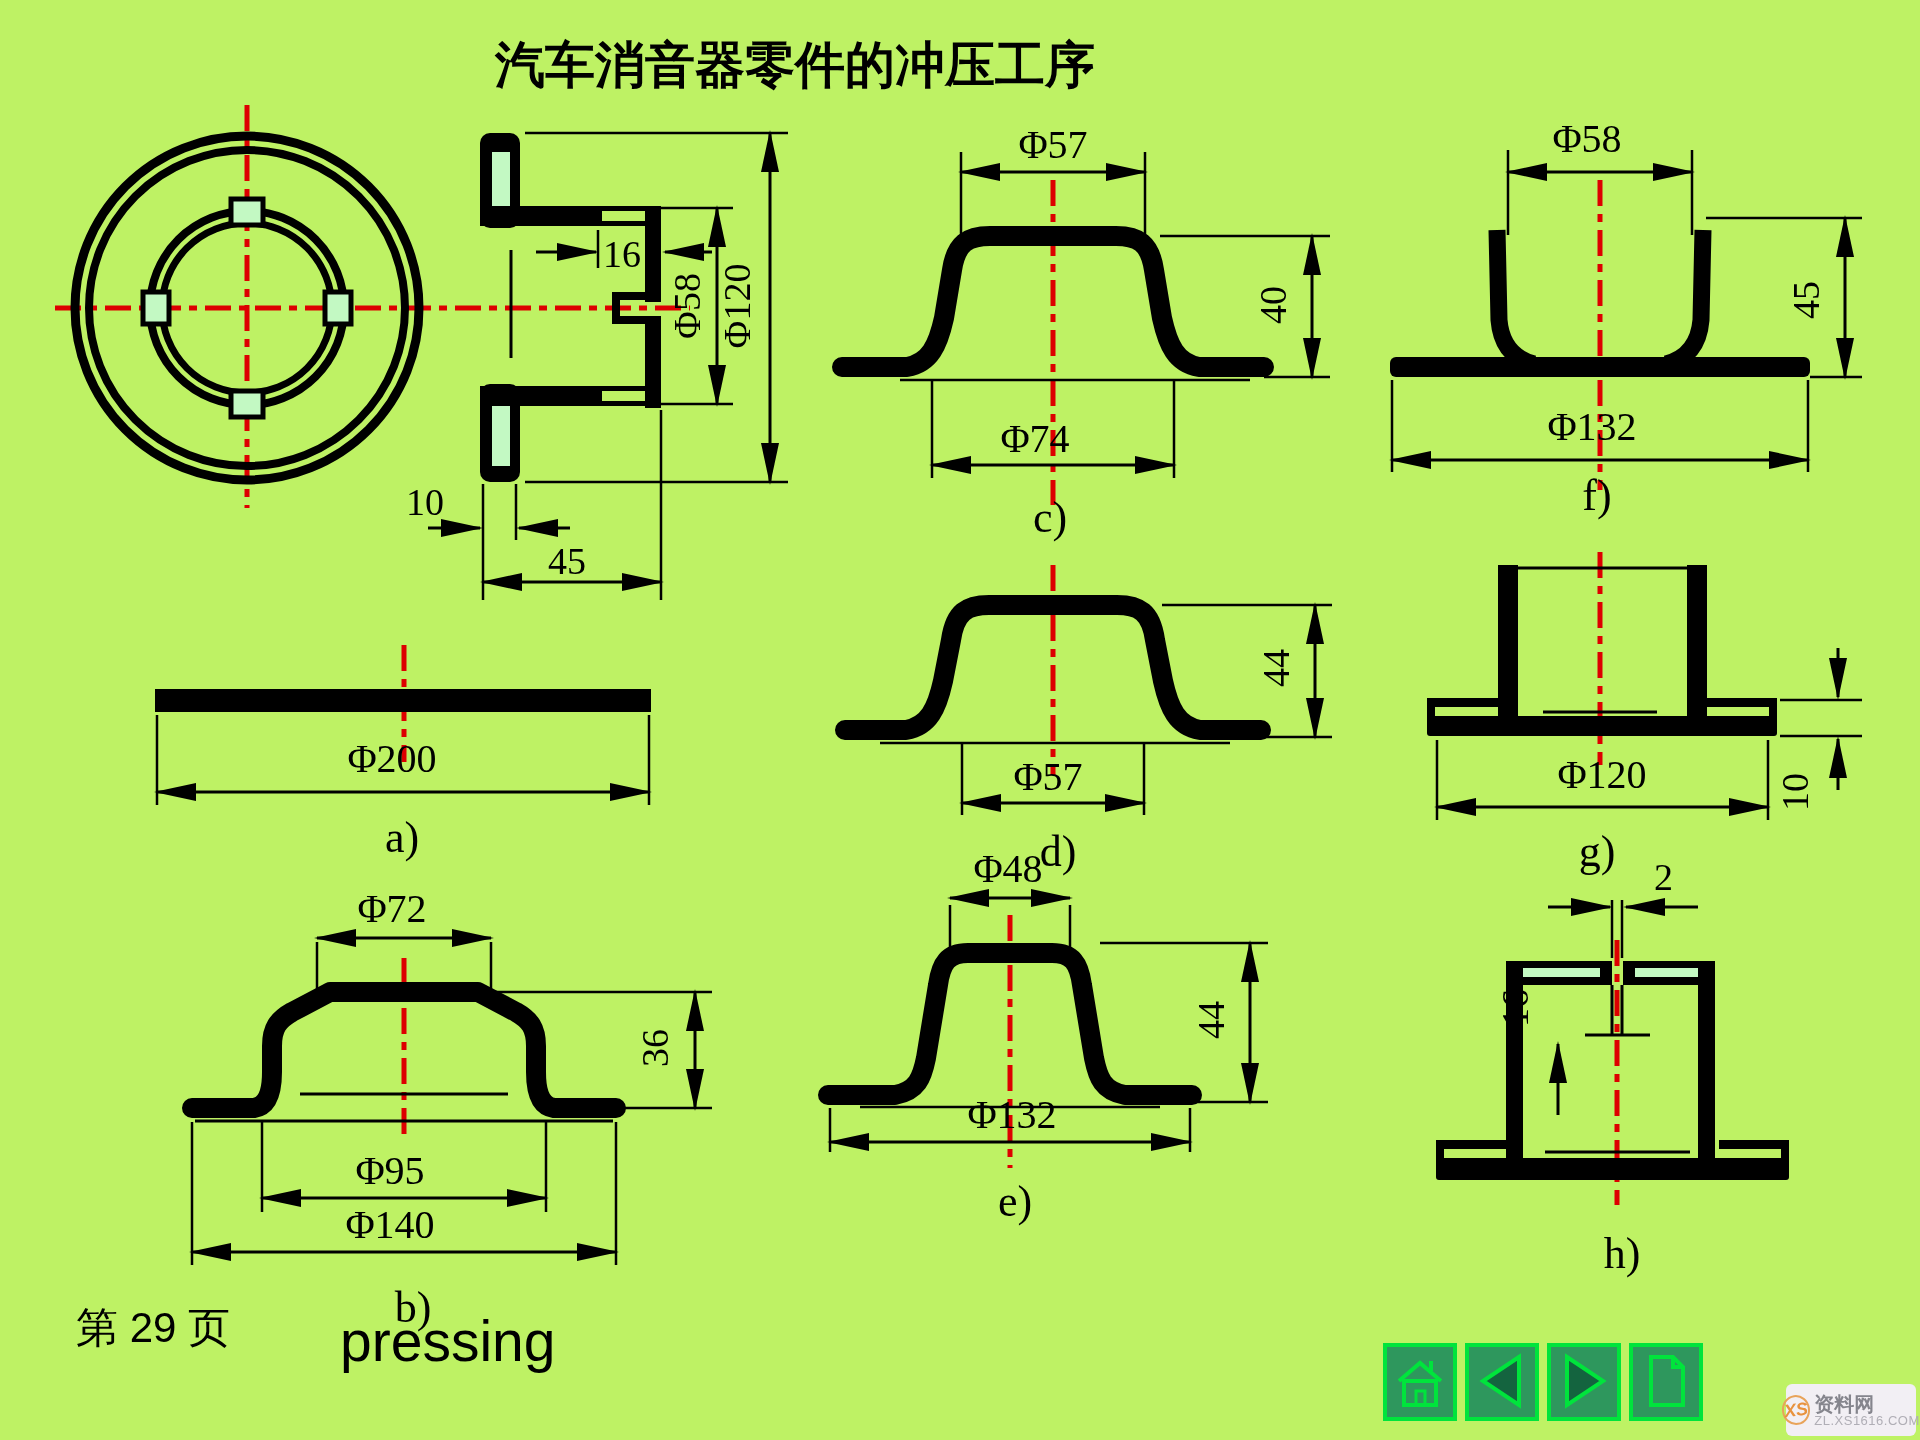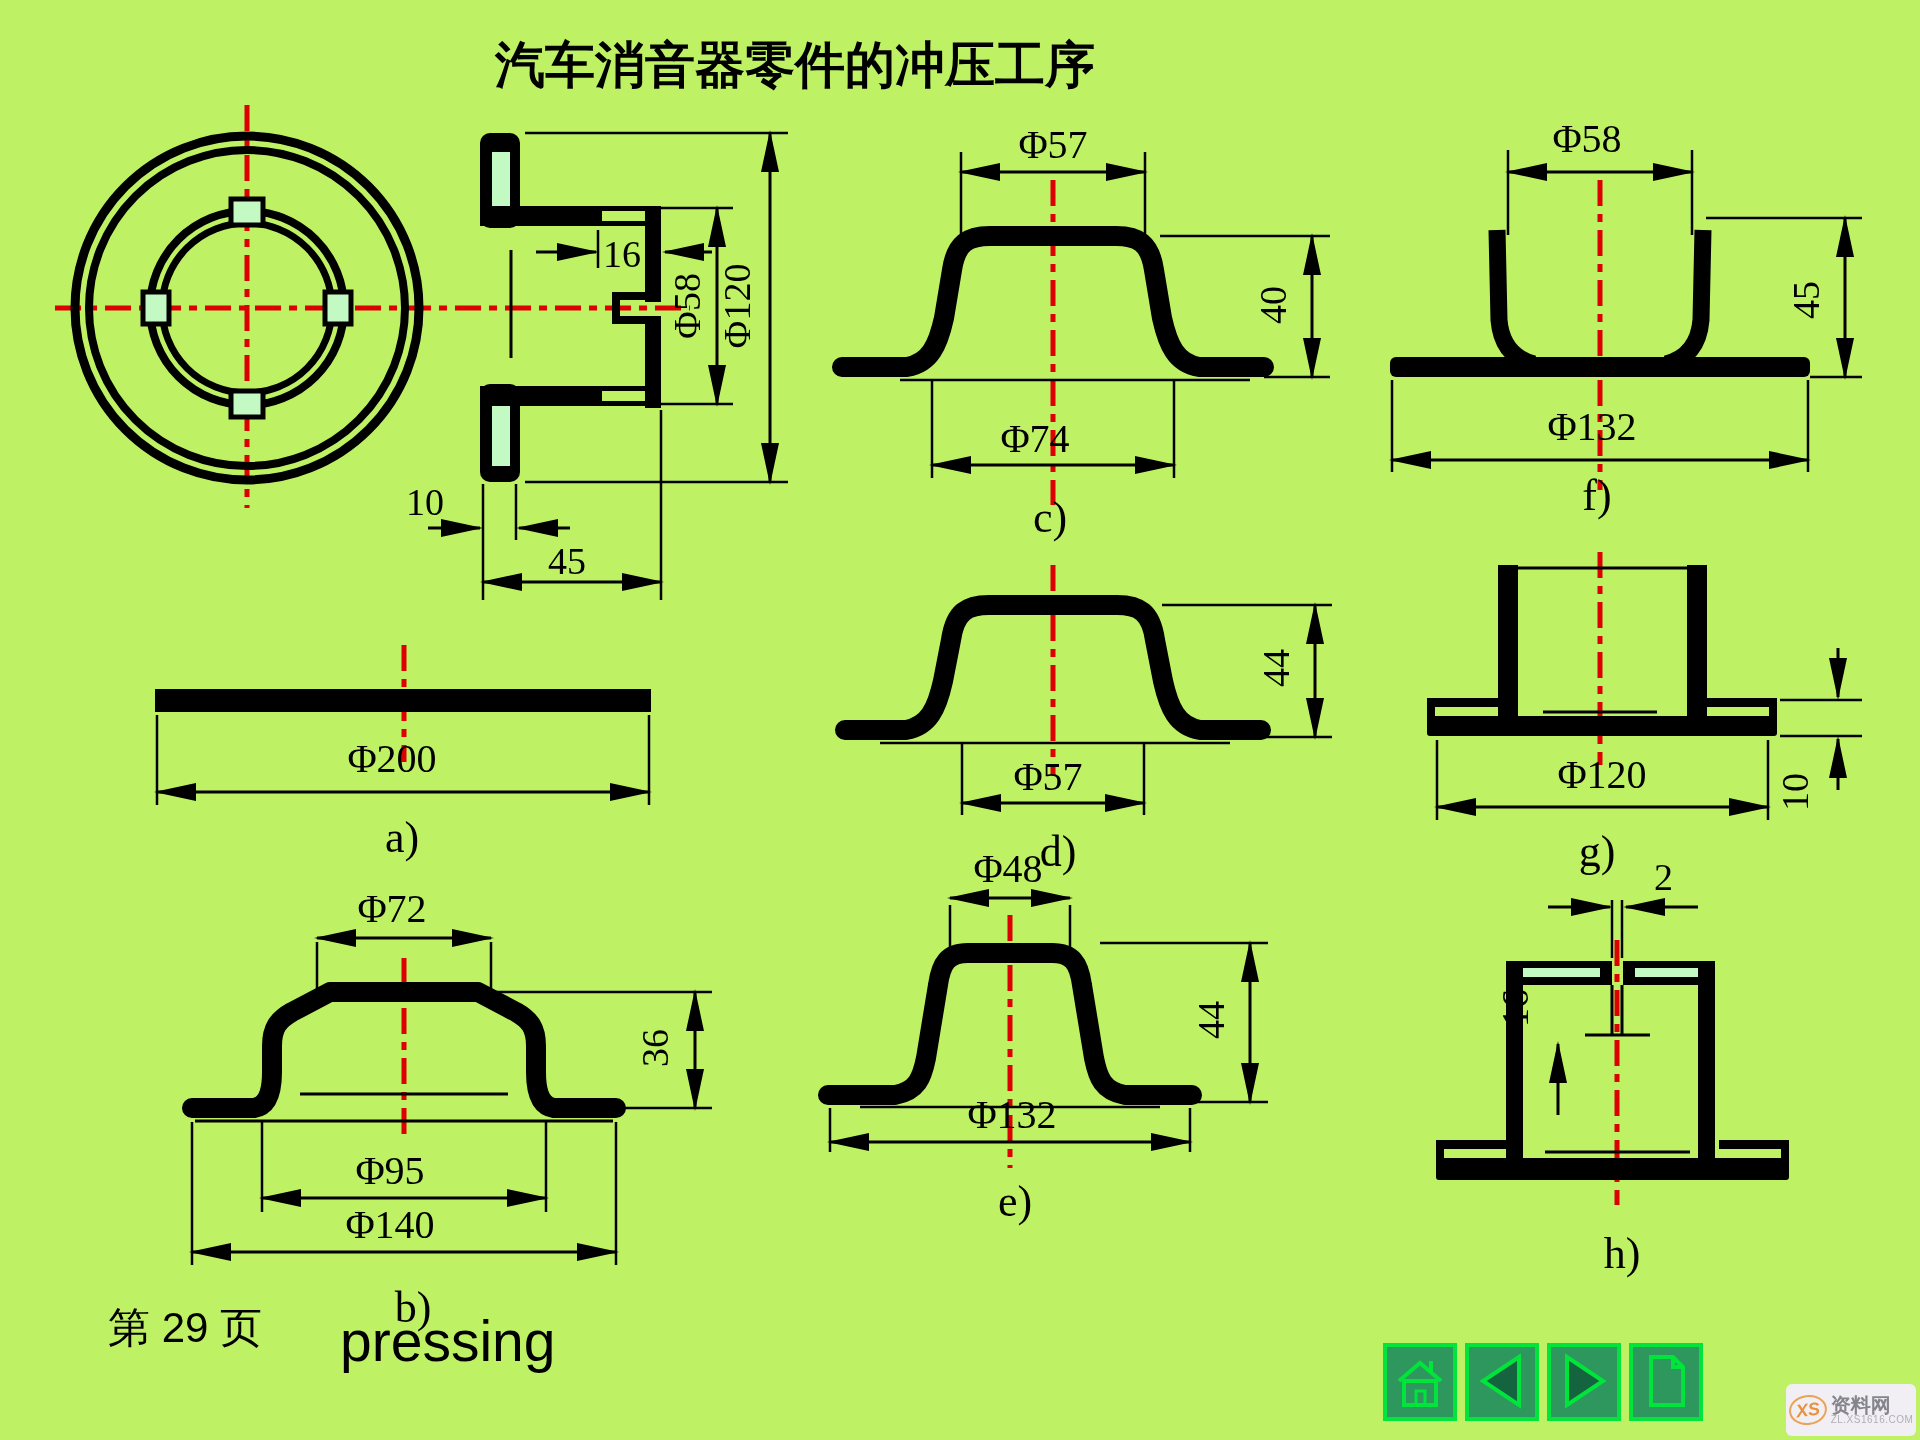--- a/index.html
+++ b/index.html
@@ -3,34 +3,34 @@
 <meta charset="utf-8">
 <style>
   html,body{margin:0;padding:0;}
   #page{position:relative;width:1920px;height:1440px;background:#bef264;overflow:hidden;
         font-family:"Liberation Sans",sans-serif;}
   svg text{fill:#000;}
   .title{font-family:"Liberation Sans",sans-serif;font-size:50px;font-weight:bold;}
   .dim{font-family:"Liberation Serif",serif;font-size:40px;}
   .dim-s{font-family:"Liberation Serif",serif;font-size:38px;}
   .vlabel{font-family:"Liberation Serif",serif;font-size:44px;}
-  .page-num{position:absolute;left:108px;top:1300px;font-size:42px;color:#000;}
+  .page-num{position:absolute;left:76px;top:1300px;font-size:42px;color:#000;}
   .pressing{position:absolute;left:340px;top:1308px;font-size:57px;color:#000;}
   .video-btn{position:absolute;left:795px;top:1322px;width:370px;height:84px;
      background:#ff3f9e;border:3px solid #000;color:#ffff00;font-size:48px;font-weight:bold;
      display:flex;align-items:center;justify-content:center;cursor:pointer;
      font-family:"Liberation Sans",sans-serif;}
   .navbar{position:absolute;left:1383px;top:1343px;display:flex;gap:8px;}
   .nav-btn{width:74px;height:78px;background:#2e975d;border:4px solid #00e43c;box-sizing:border-box;
      display:flex;align-items:center;justify-content:center;cursor:pointer;padding:0;}
   .watermark{position:absolute;left:1786px;top:1384px;width:130px;height:52px;background:#f2eff4;
      border-radius:6px;display:flex;align-items:center;justify-content:center;gap:4px;}
   .wm-text{display:flex;flex-direction:column;line-height:1;}
   .wm-site{font-size:20px;font-weight:bold;color:#85858d;}
-  .wm-url{font-size:10px;color:#b0aeb6;letter-spacing:.5px;}
+  .wm-url{font-size:13px;color:#b0aeb6;letter-spacing:.5px;}
   .wm-logo{font-size:18px;font-style:italic;font-weight:bold;color:#e8923e;
      border:2px solid #e8a35a;border-radius:50%;width:34px;height:26px;
      display:flex;align-items:center;justify-content:center;transform:rotate(-8deg);}
 </style>
 </head>
 <body>
 
 <div id="page">
 <svg width="1920" height="1440" viewBox="0 0 1920 1440">
   <defs>

